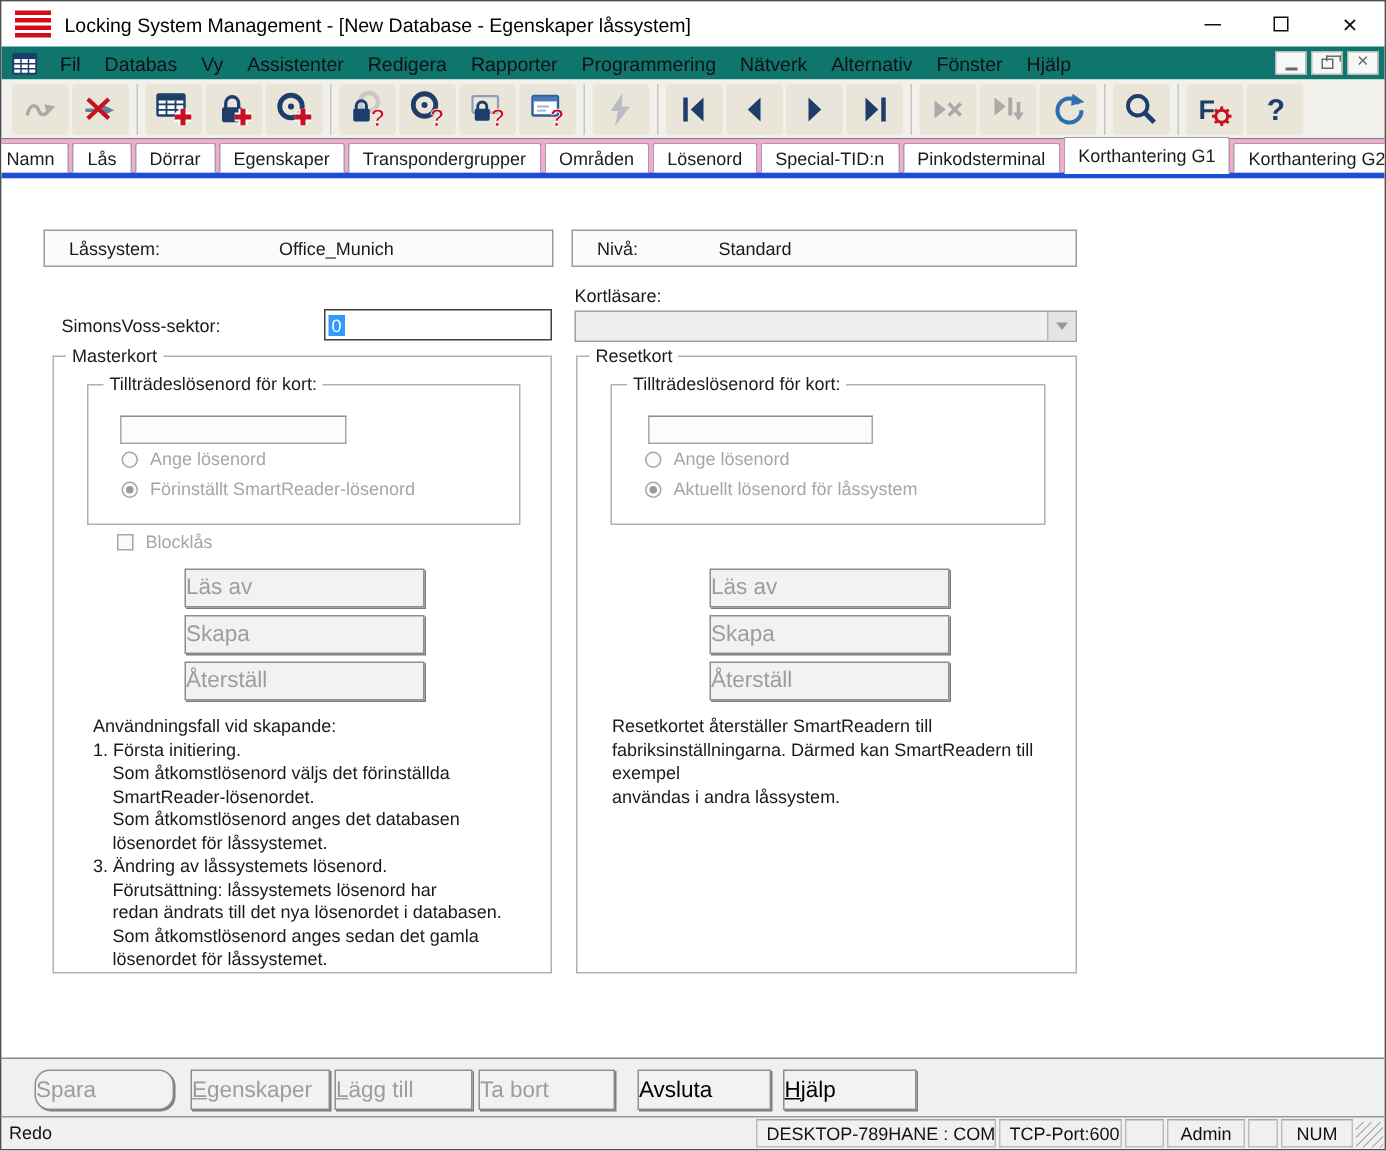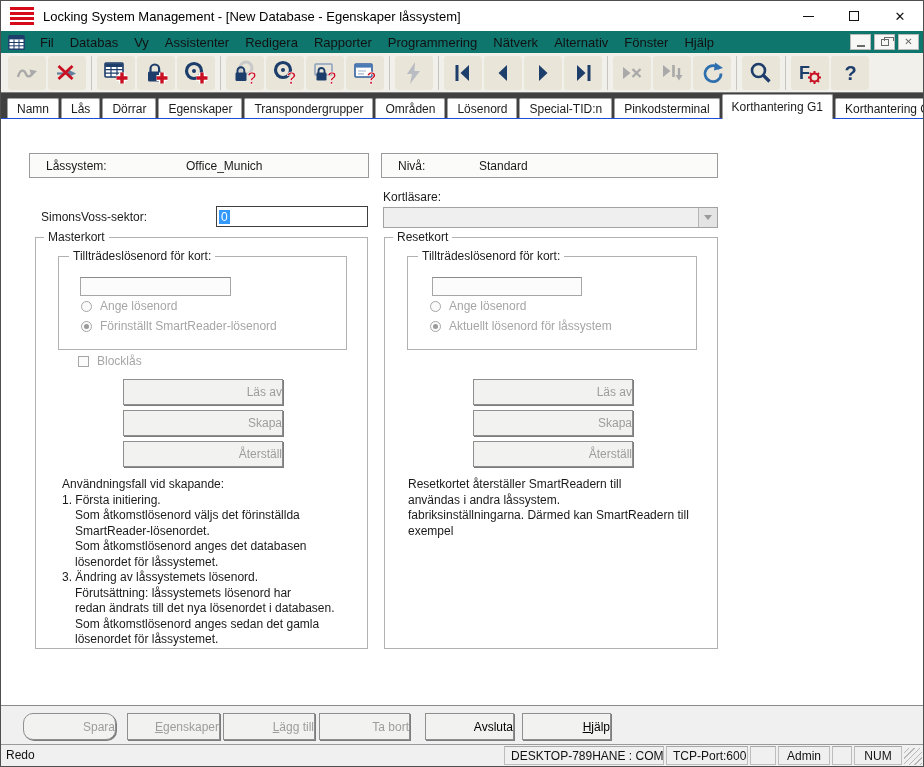--- a/index.html
+++ b/index.html
@@ -28,21 +28,21 @@
   .mg-restore { width:8px; height:7px; border:1px solid #6a6a6a; display:block; position:relative; }
   .mg-restore::before { content:""; position:absolute; top:-3px; left:2px; width:8px; height:3px; border:1px solid #6a6a6a; border-bottom:none; }
   .mg-close { font-size:10px; line-height:1; color:#6a6a6a; }
 
   
   .toolbar { height:40px; flex:0 0 40px; background:#f2f0ea; border-bottom:1px solid #7f7f7f; display:flex; align-items:center; padding:0 0 0 6px; }
   .tbbtn { width:38px; height:34px; background:#e9e5d8; border-radius:3px; margin:0 1px; display:flex; align-items:center; justify-content:center; flex:0 0 38px; }
   .tbsep { width:1px; height:34px; background:#c6c5c0; margin:0 4px; flex:0 0 1px; }
 
   
-  .tabstrip { height:26px; flex:0 0 26px; background:#404040; display:flex; align-items:flex-end; padding-left:6px; border-bottom:1px solid #1d4ed8; }
+  .tabstrip { height:26px; flex:0 0 26px; background:#f9a8d4; display:flex; align-items:flex-end; padding-left:6px; border-bottom:4px solid #1d4ed8;justify-content:center; }
   .tab { height:20px; padding:3px 9px 0 9px; font-size:12px; color:#1c1c1c; background:#fff; border:1px solid #a2a2a2; border-bottom:none; border-radius:2px 2px 0 0; margin-right:2px; white-space:nowrap; cursor:default; }
   .tab.active { height:25px; padding-top:5px; position:relative; z-index:3; margin-bottom:-1px; background:#fff; }
 
   
   .content { flex:1 1 auto; background:#fff; position:relative; font-size:12px; color:#1a1a1a; }
   .hdrbox { position:absolute; height:25px; border:1px solid #9a9a9a; background:#fbfbfa; display:flex; align-items:center; }
   .hdrbox .lbl1 { padding-left:16px; }
   .plain-label { position:absolute; }
   .combo { position:absolute; height:21px; border:1px solid #a2a2a2; background:#efefef; display:flex; }
   .combo .cfill { flex:1; }
@@ -54,21 +54,21 @@
   .group { position:absolute; border:1px solid #b1b1b1; }
   .glegend { position:absolute; top:-8px; left:8px; background:#fff; padding:0 4px; font-size:12px; color:#1c1c1c; white-space:nowrap; }
   .igroup { position:absolute; border:1px solid #b1b1b1; }
 
   .dis-input { position:absolute; height:19px; background:#fcfcfc; border:1px solid #a6a6a6; border-top-color:#8b8b8b; }
   .optrow { position:absolute; display:flex; align-items:center; gap:8px; color:#a6a6a6; white-space:nowrap; }
   .radio { width:11px; height:11px; border-radius:50%; border:1px solid #a6a6a6; background:#fbfbfb; display:flex; align-items:center; justify-content:center; flex:0 0 11px; }
   .radio.on::after { content:""; width:5px; height:5px; border-radius:50%; background:#9a9a9a; }
   .chk { width:11px; height:11px; border:1px solid #a6a6a6; background:#fbfbfb; flex:0 0 11px; }
 
-  .btn3d { position:absolute; background:#f2f2f1; border:1px solid #8f8f8f; box-shadow:1px 1px 0 #7c7c7c; font-family:"Liberation Sans", sans-serif; font-size:12px; color:#000; text-align:right; cursor:default; }
+  .btn3d { position:absolute; background:#f2f2f1; border:1px solid #8f8f8f; box-shadow:1px 1px 0 #7c7c7c; font-family:"Liberation Sans", sans-serif; font-size:15px; color:#000; text-align:left; cursor:default; }
   .btn3d.dis { color:#9d9d9d; }
   .btn3d .lbl { display:block; line-height:24px; }
   .ak::first-letter { text-decoration:underline; }
 
   .txtblock { position:absolute; line-height:15.5px; color:#1a1a1a; }
   .txtblock .ind { padding-left:13px; }
 
   
   .footer { height:39px; flex:0 0 39px; background:#f0f0f0; border-top:1px solid #8a8a8a; position:relative; }
   .footer .btn3d { top:7px; height:27px; }
@@ -391,22 +391,22 @@
         </button>
       <button class="btn3d dis" style="left:88px; top:172px; width:160px; height:26px;">
           <span class="lbl">Skapa</span>
         </button>
       <button class="btn3d dis" style="left:88px; top:203px; width:160px; height:26px;">
           <span class="lbl">Återställ</span>
         </button>
 
       <div class="txtblock" style="left:23px; top:239px; width:300px;">
         <div>Resetkortet återställer SmartReadern till</div>
+        <div>fabriksinställningarna. Därmed kan SmartReadern till exempel</div>
         <div>användas i andra låssystem.</div>
-        <div>fabriksinställningarna. Därmed kan SmartReadern till exempel</div>
       </div>
     </div>
   </div>
 
   <div class="footer">
     <button class="btn3d dis" style="left:22px; width:93px;border-radius:10px;">
         <span class="lbl">Spara</span>
       </button>
     <button class="btn3d dis" style="left:126px; width:93px;">
         <span class="lbl ak">Egenskaper</span>

